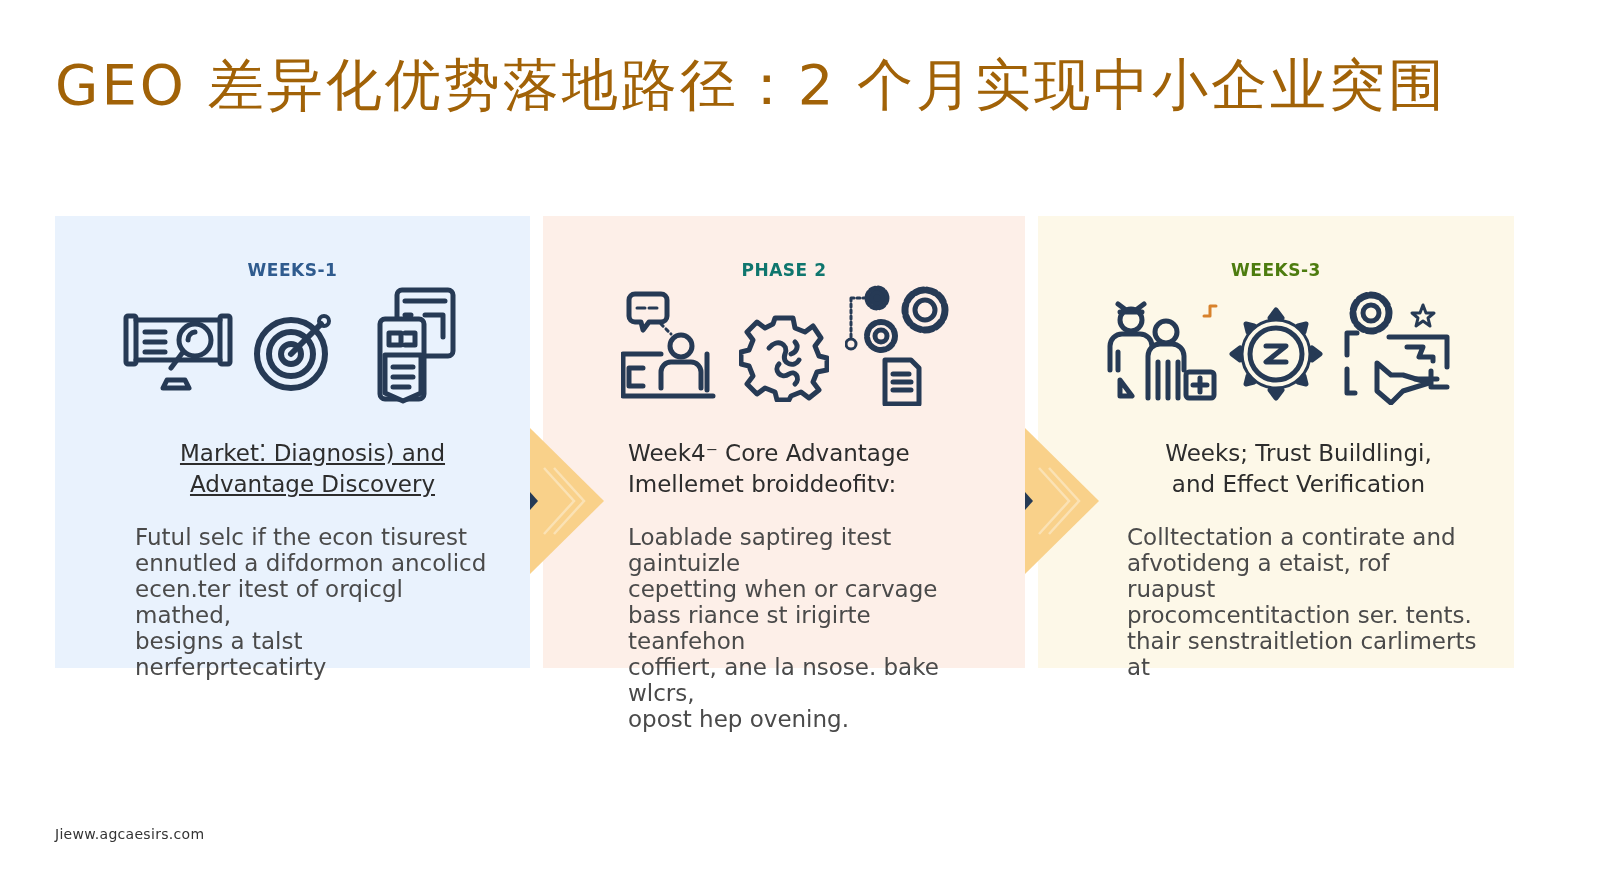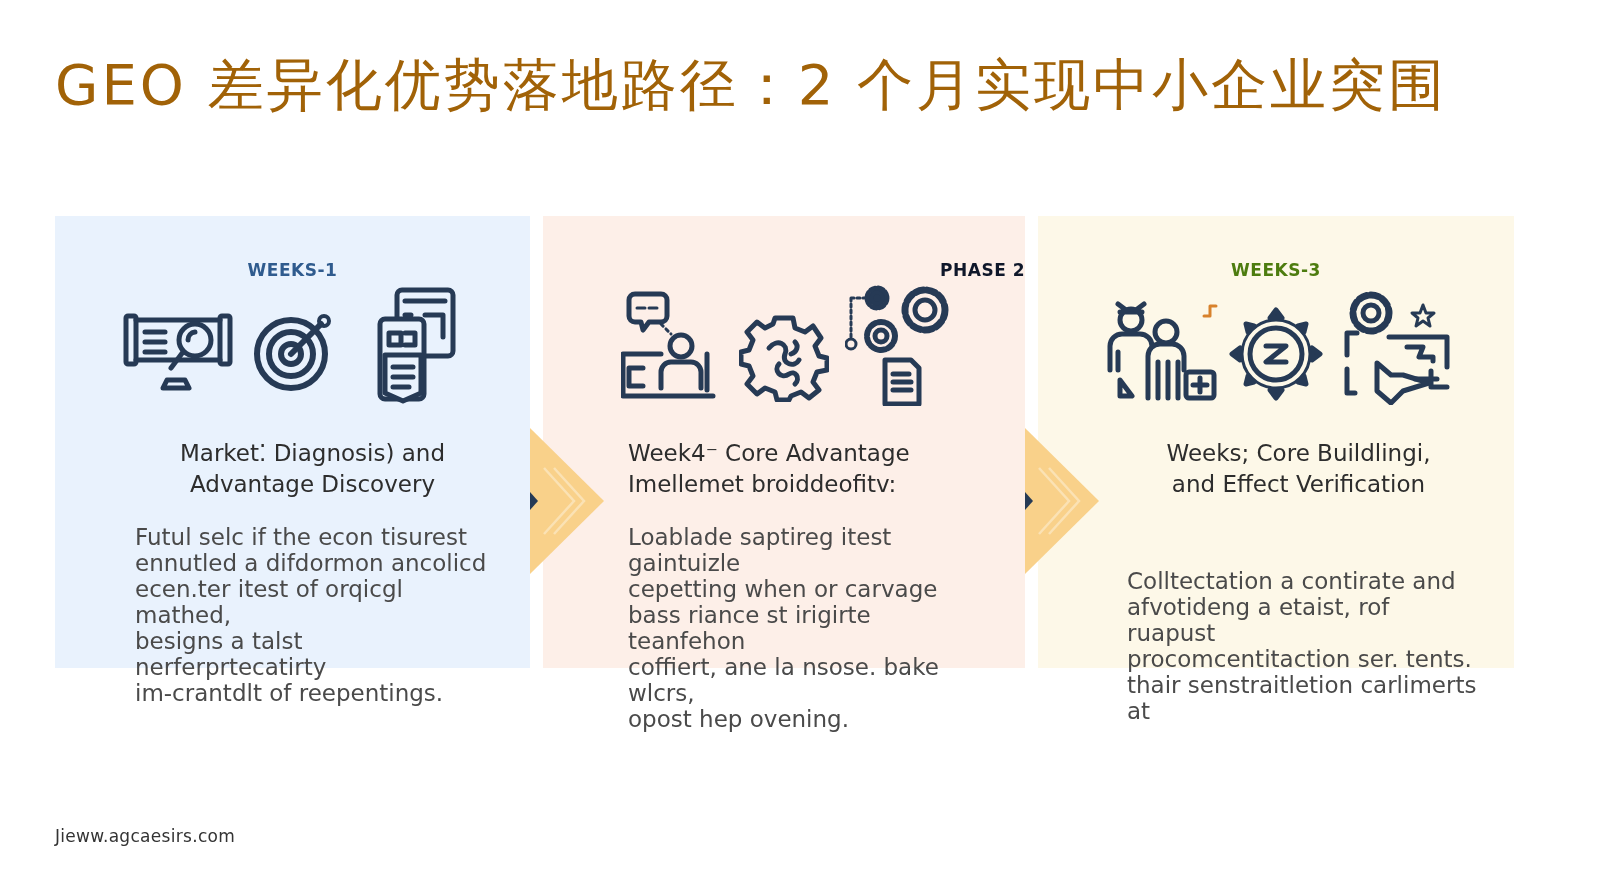--- a/index.html
+++ b/index.html
@@ -17,42 +17,42 @@
     box-sizing:border-box;
   }
   .p1 { left:55px; width:475px; background:#e9f2fd; }
   .p2 { left:543px; width:482px; background:#fdefe8; }
   .p3 { left:1038px; width:476px; background:#fdf8e8; }
   .phase-label {
     position:absolute; top:44px; left:0; right:0; text-align:center;
     font-size:17px; font-weight:700; letter-spacing:0.5px;
   }
   .p1 .phase-label { color:#2f5b8e; }
-  .p2 .phase-label { color:#0f172a;text-align:right; }
+  .p2 .phase-label { color:#0f766e; }
   .p3 .phase-label { color:#4d7c0f; }
   .icons { position:absolute; top:66px; left:0; right:0; height:125px; }
   .icon { position:absolute; }
   .icon svg { width:100%; height:100%; display:block; }
   .heading {
     position:absolute; top:222px; font-size:23px; font-weight:400; color:#2d2d2d; line-height:31px;
   }
-  .p1 .heading { left:80px; right:40px; text-align:center; }
+  .p1 .heading { left:80px; right:40px; text-align:center;text-decoration:underline; }
   .p2 .heading { left:85px; right:30px; text-align:left; }
   .p3 .heading { left:85px; right:40px; text-align:center; }
   .body-text {
     position:absolute; top:308px; font-size:23px; color:#4a4a4a; line-height:26px;
   }
   .p1 .body-text { left:80px; right:40px; }
   .p2 .body-text { left:85px; right:30px; }
-  .p3 .body-text { left:89px; right:30px;margin-top:44px; }
+  .p3 .body-text { left:89px; right:30px; }
   .arrow { position:absolute; top:428px; width:78px; height:146px; }
   .a1 { left:530px; }
   .a2 { left:1025px; }
   .footer {
-    position:absolute; left:55px; top:826px; font-size:17px; color:#333; letter-spacing:0.3px;
+    position:absolute; left:55px; top:826px; font-size:14px; color:#333; letter-spacing:0.3px;
   }
 </style>
 </head>
 <body>
 
 <h1 class="title">GEO 差异化优势落地路径：2 个月实现中小企业突围</h1>
 
 <div class="panel p1">
   <div class="phase-label">WEEKS-1</div>
   <div class="icons">
@@ -90,21 +90,20 @@
   </div>
   <div class="heading">
     <div>Market⁚ Diagnosis) and</div>
     <div>Advantage Discovery</div>
   </div>
   <div class="body-text">
     <div>Futul selc if the econ tisurest</div>
     <div>ennutled a difdormon ancolicd</div>
     <div>ecen.ter itest of orqicgl mathed,</div>
     <div>besigns a talst nerferprtecatirty</div>
-    <div>im-crantdlt of reepentings.</div>
   </div>
 </div>
 
 <div class="panel p2">
   <div class="phase-label">PHASE 2</div>
   <div class="icons">
     <div class="icon" style="left:78px; top:8px; width:98px; height:116px;">
       <svg viewBox="0 0 98 116" fill="none" stroke="#263a55" stroke-width="5" stroke-linecap="round" stroke-linejoin="round">
         <path d="M14 4 H40 a6 6 0 0 1 6 6 V26 a6 6 0 0 1 -6 6 H28 L22 40 L20 32 H14 a6 6 0 0 1 -6 -6 V10 a6 6 0 0 1 6 -6 Z"></path>
         <path d="M16 18 H24 M28 18 H36" stroke-width="3"></path>
@@ -184,21 +183,21 @@
         <circle cx="28" cy="26" r="18" stroke-dasharray="8 4" stroke-width="7"></circle>
         <path d="M80 18 L83 26 H91 L85 31 L87 39 L80 34 L73 39 L75 31 L69 26 H77 Z" stroke-width="3"></path>
         <path d="M4 46 V68 M4 46 H14 M46 50 H104 V80"></path>
         <path d="M64 60 H80 L76 70 H90 V74"></path>
         <path d="M4 82 V106 H12 M60 88 L86 96 L60 104 L48 116 L34 104 V76 L48 88 Z"></path>
         <path d="M72 92 H94 M88 84 V100 H104"></path>
       </svg>
     </div>
   </div>
   <div class="heading">
-    <div>Weeks; Core Buildlingi,</div>
+    <div>Weeks; Trust Buildlingi,</div>
     <div>and Effect Verification</div>
   </div>
   <div class="body-text">
     <div>Colltectation a contirate and</div>
     <div>afvotideng a etaist, rof ruapust</div>
     <div>procomcentitaction ser. tents.</div>
     <div>thair senstraitletion carlimerts at</div>
   </div>
 </div>
 

